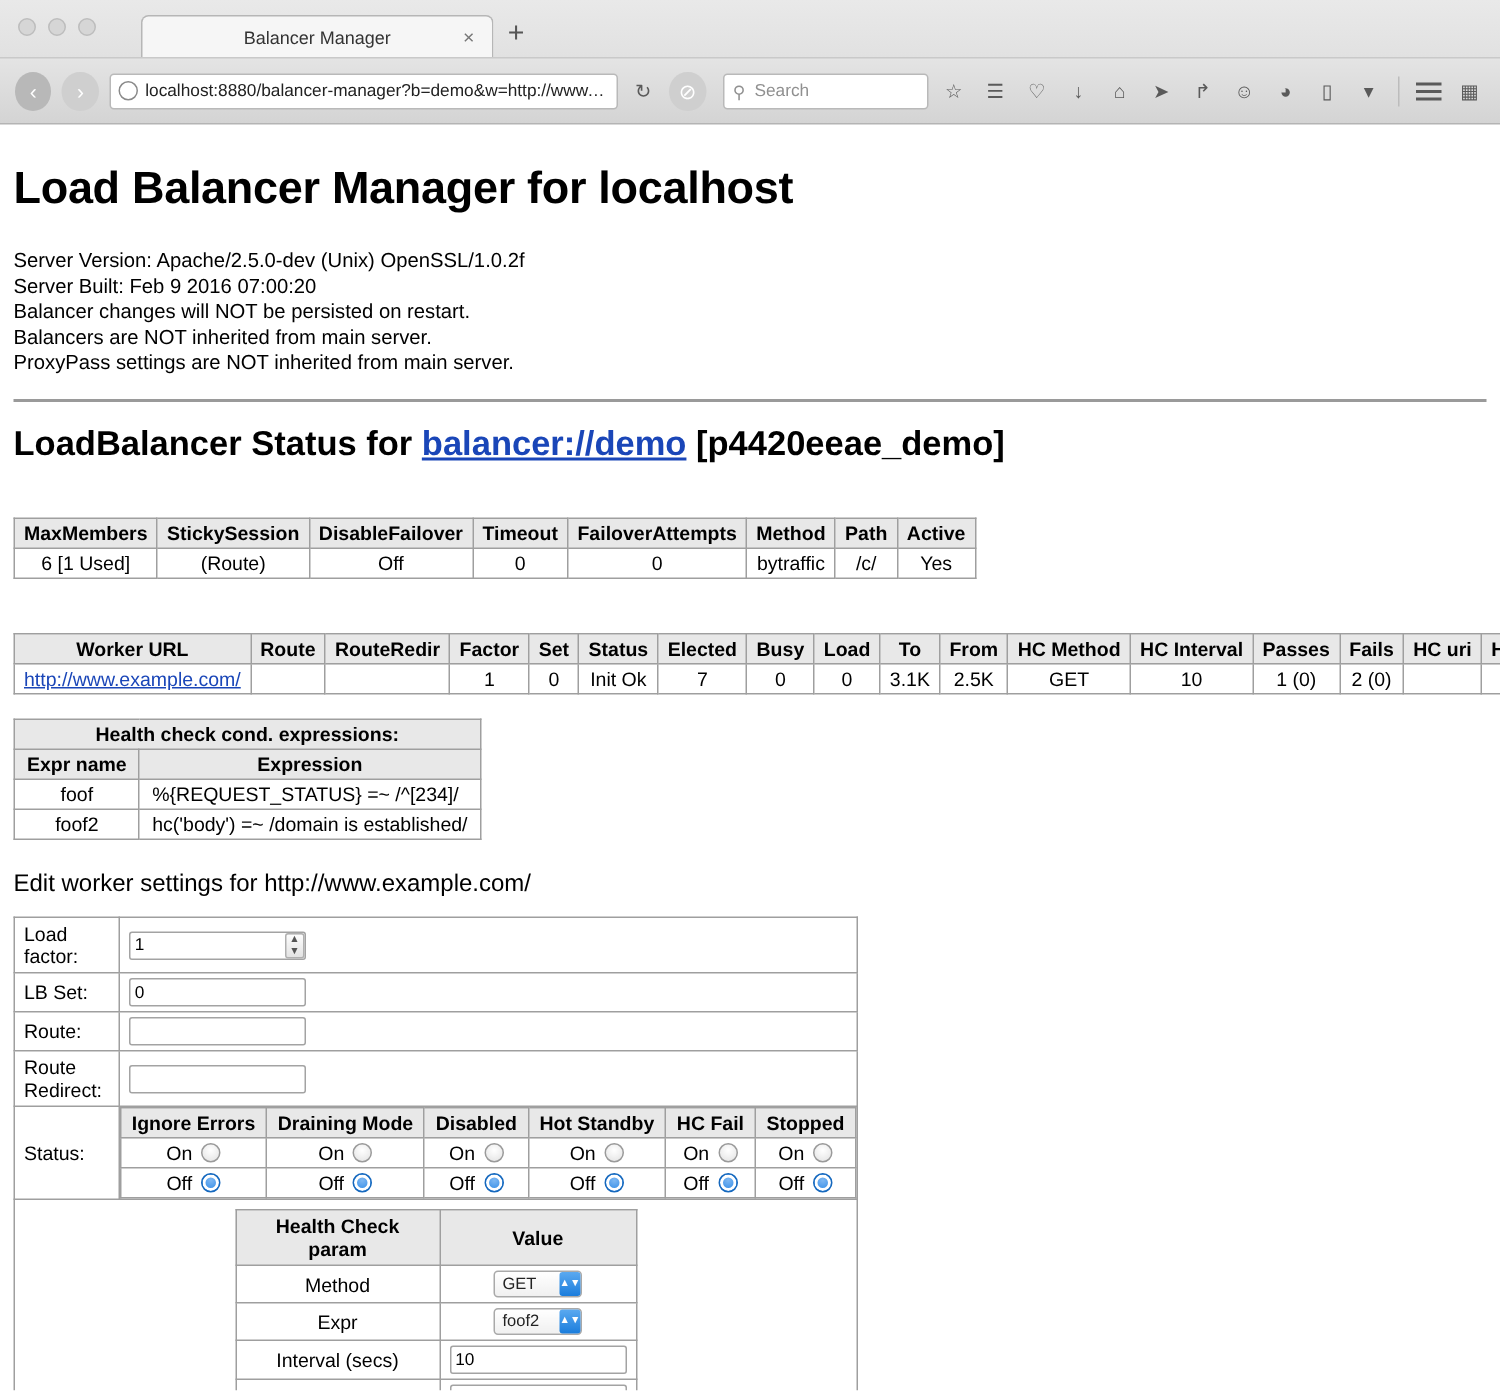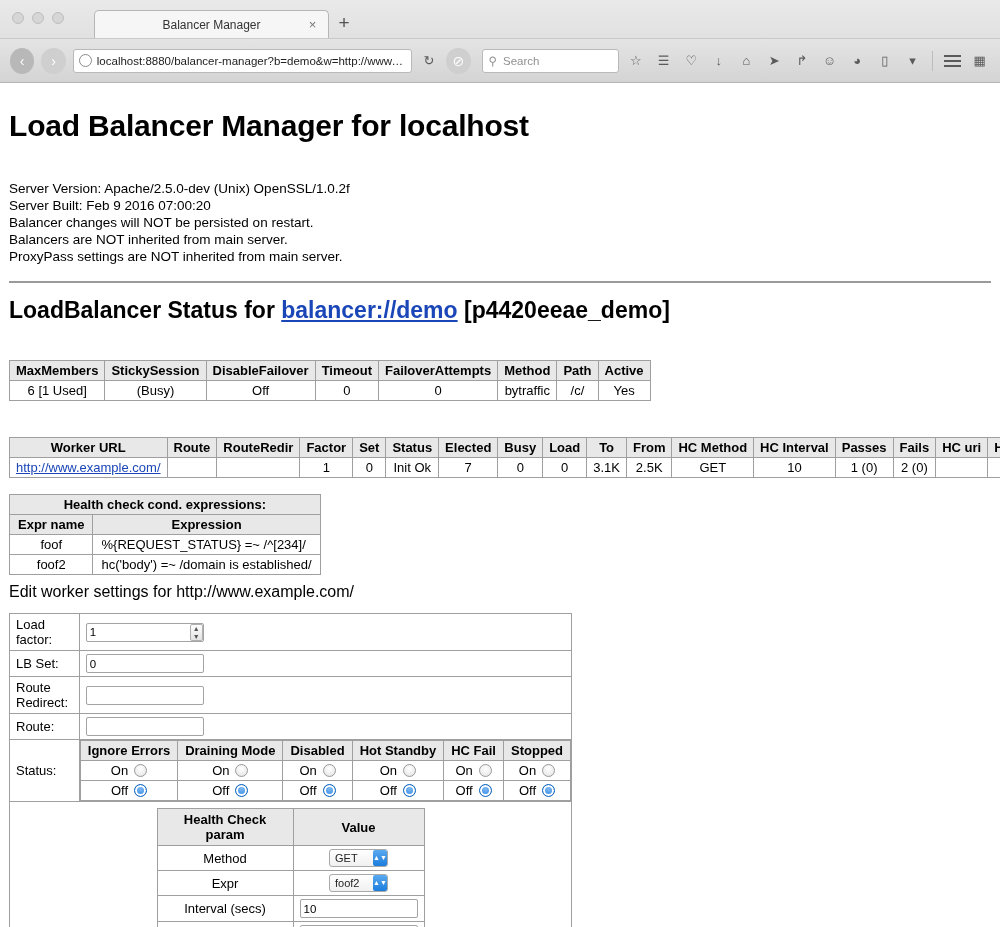--- a/index.html
+++ b/index.html
@@ -126,21 +126,21 @@
     margin-left: 4px;
   }
   .sep { width: 1px; height: 20px; background: #bcbcbc; margin: 0 2px; }
   .hamburger { display: flex; flex-direction: column; gap: 3px; }
   .hamburger i { display: block; width: 17px; height: 2px; background: #5a5a5a; }
 
   
   .content { padding: 20px 9px 0 9px; color: #000; }
   h1.page-title {
     font-size: 30px; font-weight: bold;
-    margin: 6px 0 37px 0;
+    margin: 6px 0 22px 0;
     letter-spacing: -0.2px;
   }
   .serverinfo { font-size: 13.5px; line-height: 17px; margin-bottom: 16px; }
   hr.rule {
     border: none; border-top: 2px solid #9a9a9a;
     margin: 12px 0 14px 0;
   }
   h2.section {
     font-size: 23px; font-weight: bold;
     margin: 0 0 12px 0;
@@ -161,21 +161,21 @@
   table.grid th, table.grid td {
     border: 1px solid #9f9f9f;
     padding: 2px 6px;
     text-align: center;
     white-space: nowrap;
   }
   table.grid th { background: #e8e8e8; font-weight: bold; }
   table.grid td a { color: #1a46b8; }
   td.left { text-align: left; }
 
-  table.hc { border-collapse: collapse; font-size: 13px; margin-bottom: 8px; }
+  table.hc { border-collapse: collapse; font-size: 13px; margin-bottom: 21px; }
   table.hc th, table.hc td {
     border: 1px solid #9f9f9f;
     padding: 2px 8px;
     text-align: center;
   }
   table.hc th { background: #e8e8e8; font-weight: bold; }
   table.hc td.expr { text-align: left; }
 
   
   table.form {
@@ -352,21 +352,21 @@
           <th>Timeout</th>
           <th>FailoverAttempts</th>
           <th>Method</th>
           <th>Path</th>
           <th>Active</th>
         </tr>
       </thead>
       <tbody>
         <tr>
           <td>6 [1 Used]</td>
-          <td>(Busy)</td>
+          <td>(Route)</td>
           <td>Off</td>
           <td>0</td>
           <td>0</td>
           <td>bytraffic</td>
           <td>/c/</td>
           <td>Yes</td>
         </tr>
       </tbody>
     </table>
 
@@ -450,27 +450,27 @@
             </span>
           </td>
         </tr>
         <tr>
           <td class="flabel">LB Set:</td>
           <td class="ffield">
             <input class="txt" type="text" value="0" style="">
           </td>
         </tr>
         <tr>
-          <td class="flabel">Route Redirect:</td>
+          <td class="flabel">Route:</td>
           <td class="ffield">
             <input class="txt" type="text" value="" style="">
           </td>
         </tr>
         <tr>
-          <td class="flabel">Route:</td>
+          <td class="flabel">Route Redirect:</td>
           <td class="ffield">
             <input class="txt" type="text" value="" style="">
           </td>
         </tr>
 
         <tr>
           <td class="flabel">Status:</td>
           <td style="padding:0">
             <table class="status">
               <thead>

